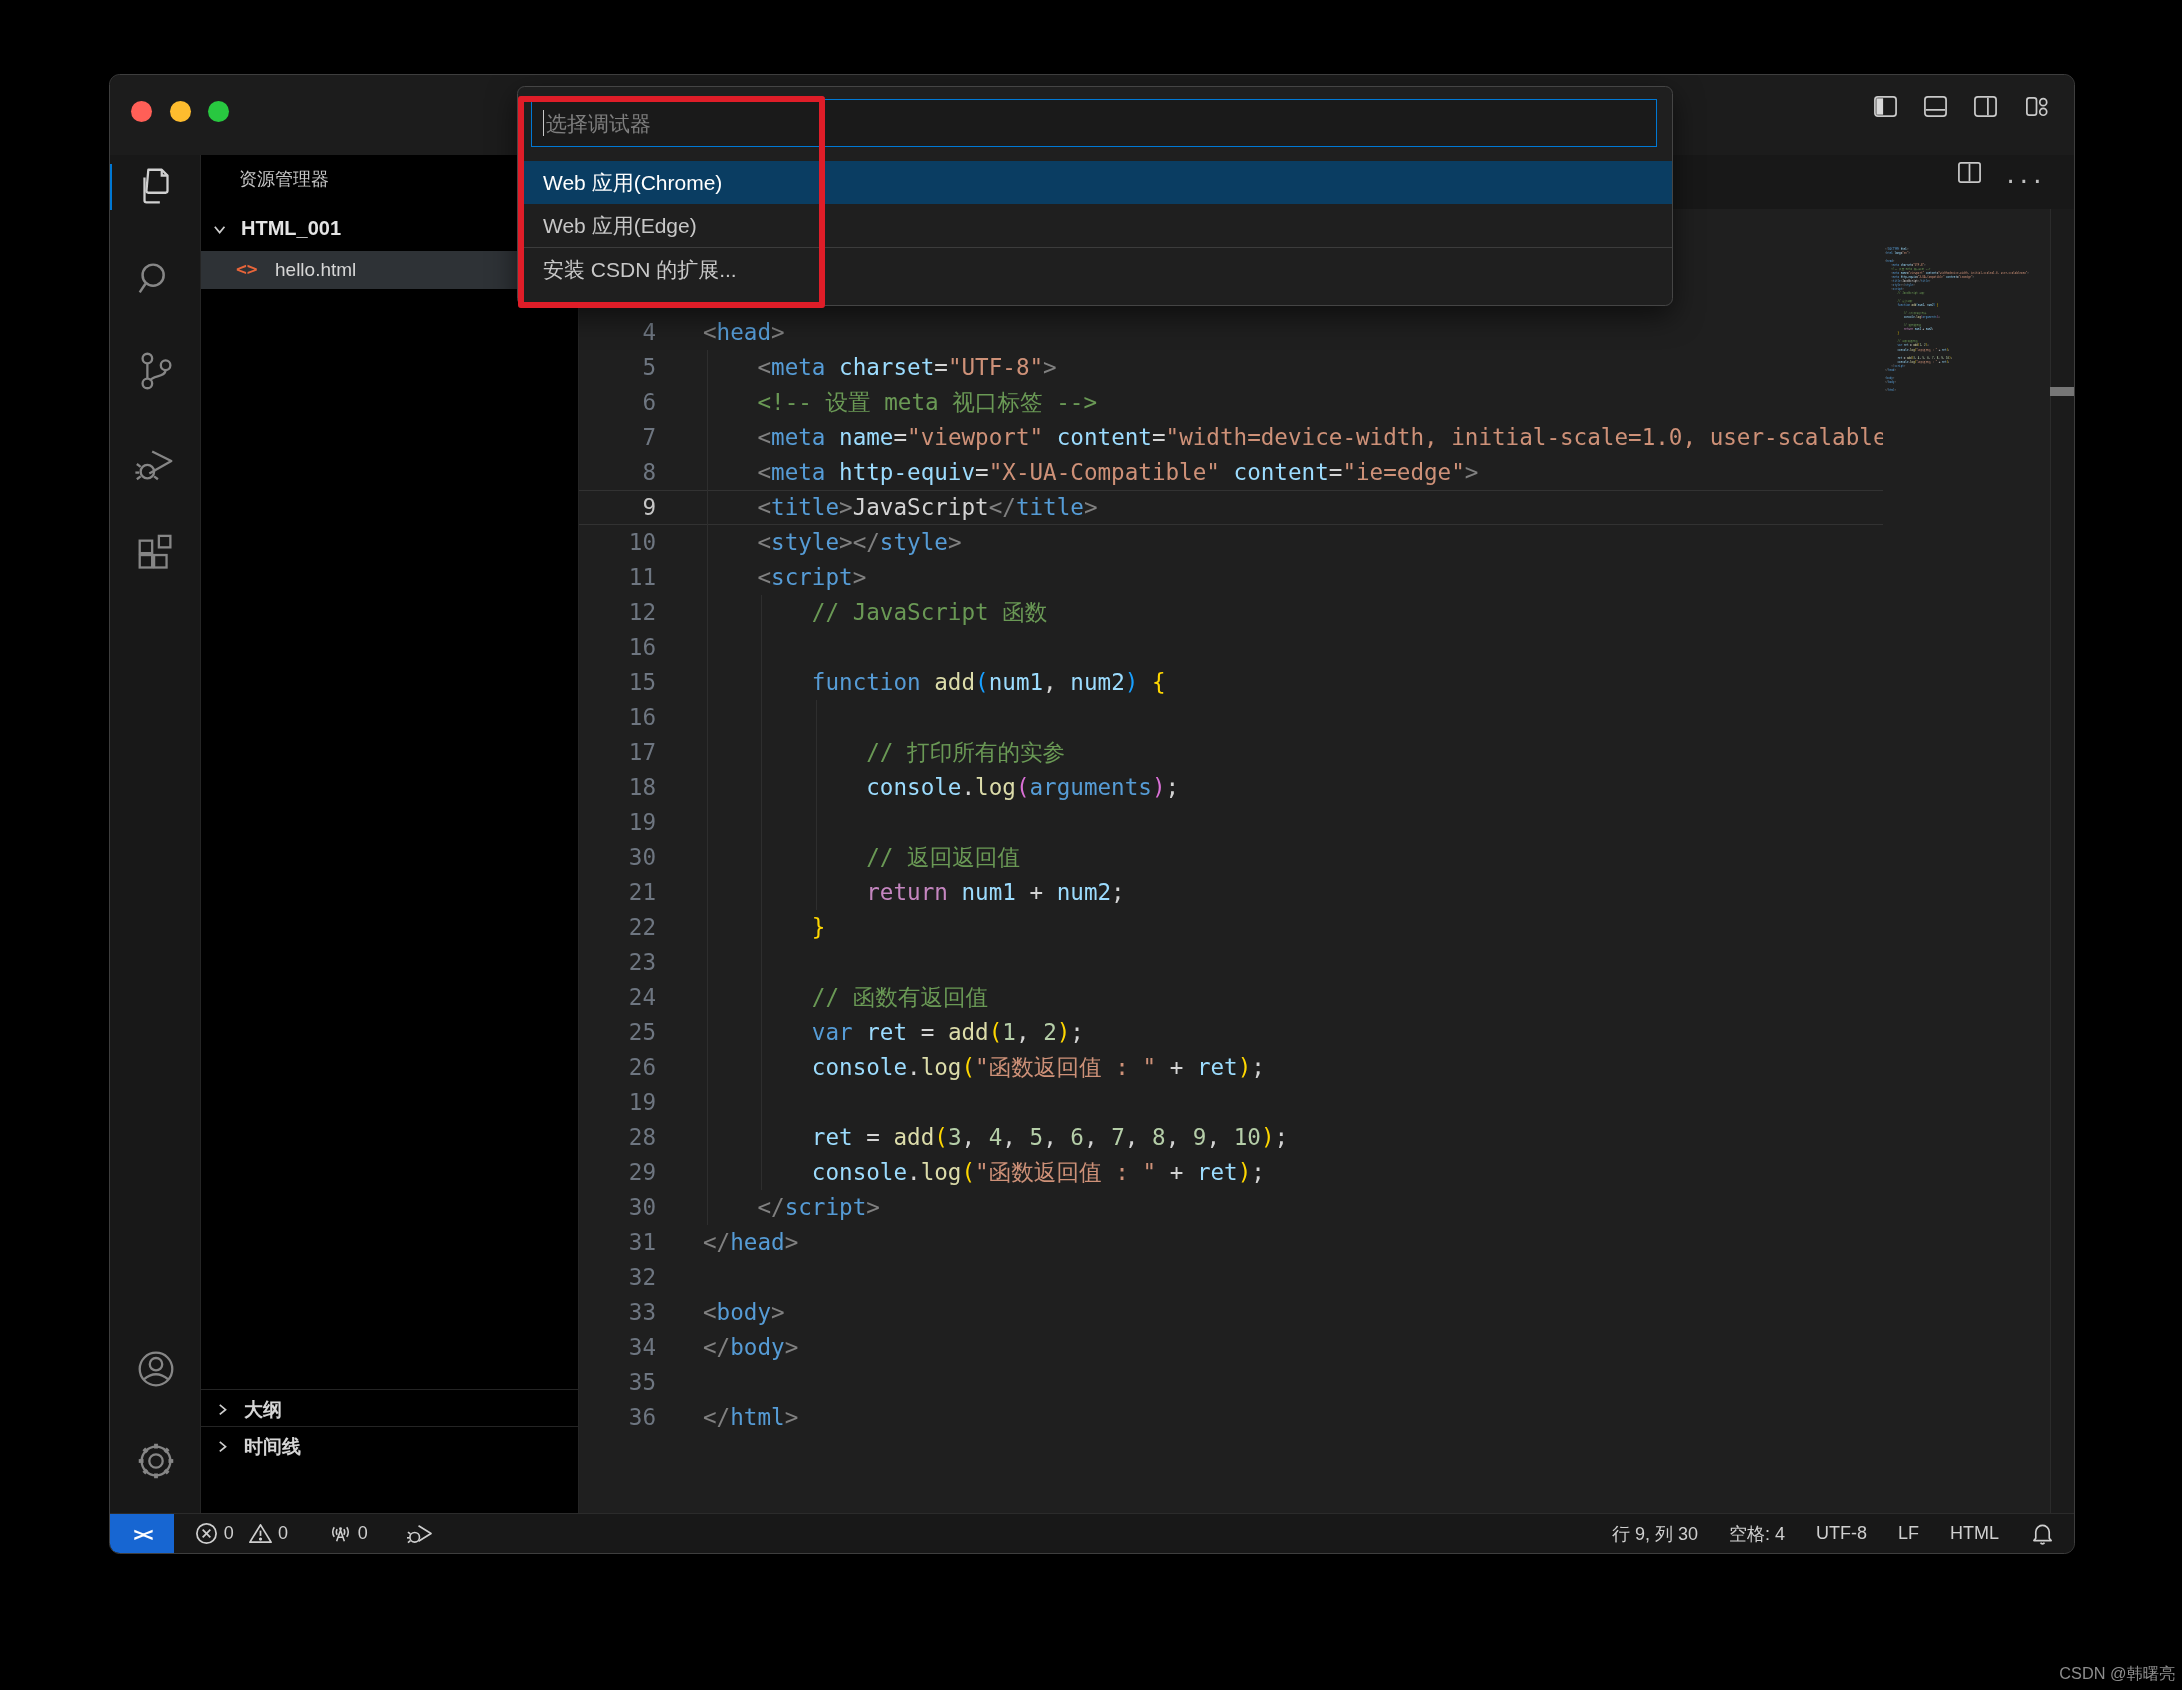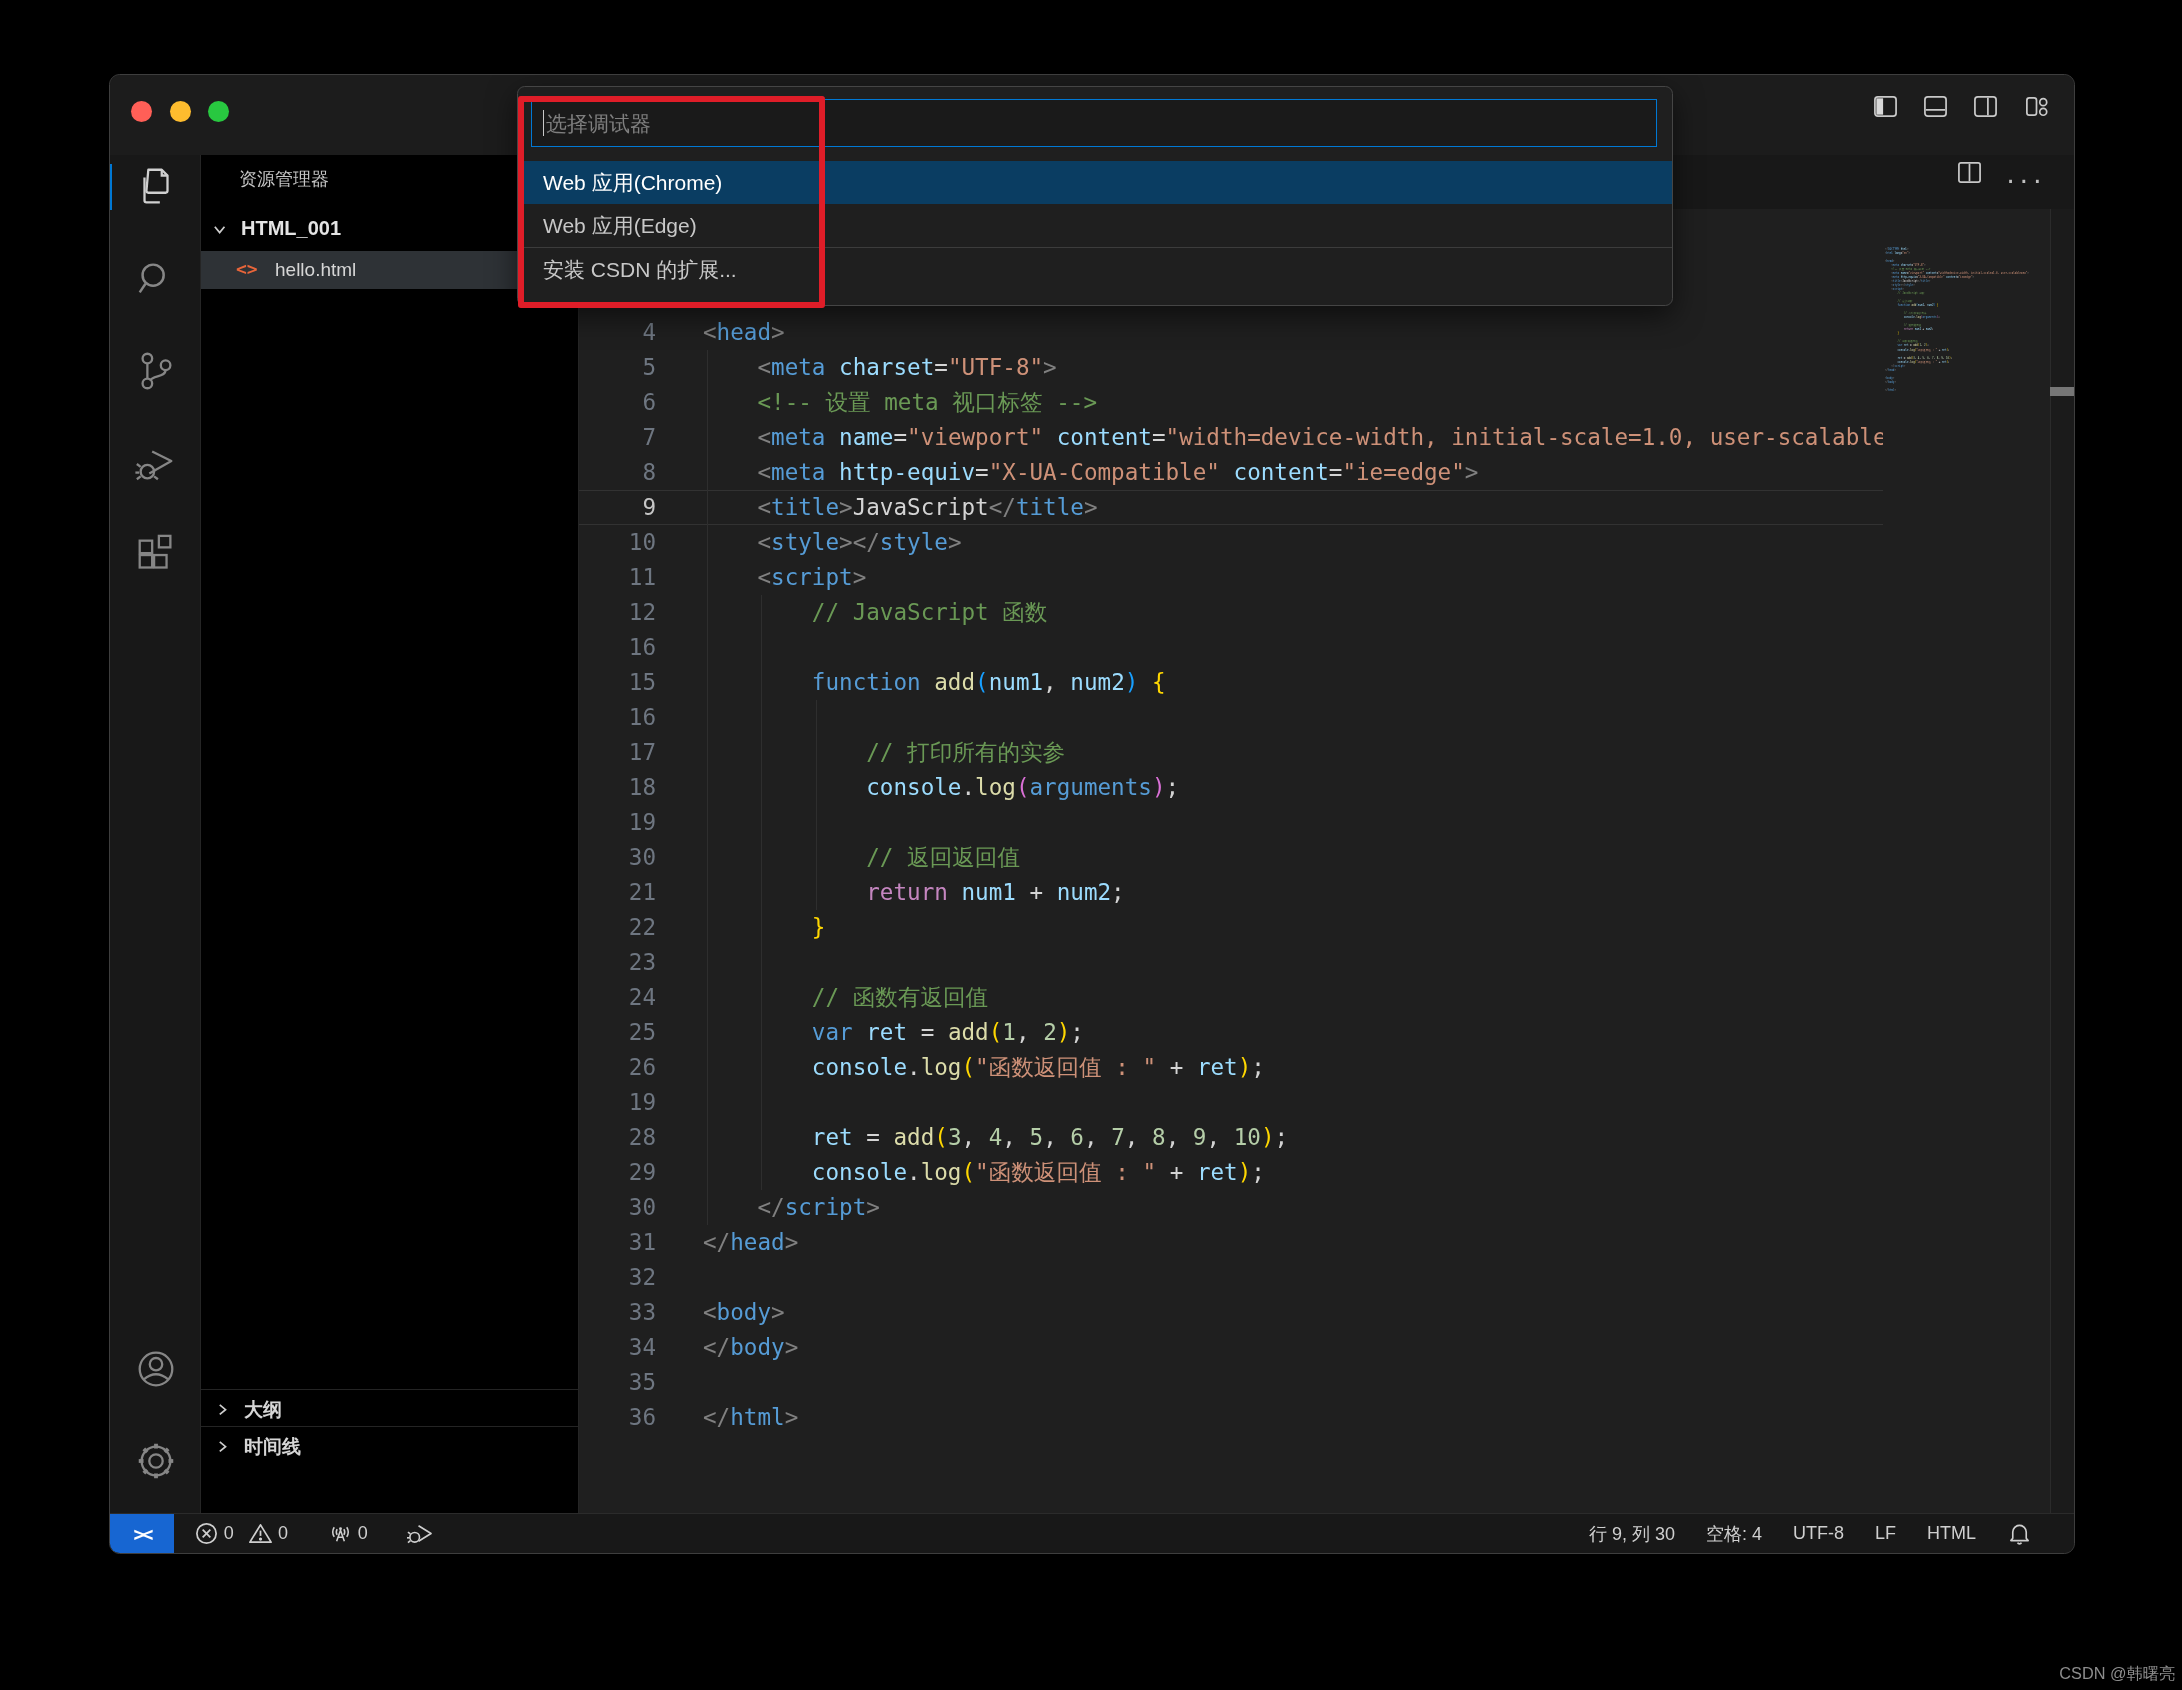--- a/index.html
+++ b/index.html
@@ -50,21 +50,21 @@
   .mm-inner{position:absolute;left:1.9px;top:38px;transform:scale(0.115);transform-origin:0 0;width:12489px;}
   .mml{height:35px;line-height:35px;white-space:pre;font-family:"DejaVu Sans Mono",monospace;font-size:22.6px;}
   .scroll-strip{position:absolute;left:1471px;top:0;bottom:0;width:26px;background:#1b1b1b;border-left:1px solid #2b2b2b;z-index:6;box-sizing:border-box;}
   .mm-thumb{position:absolute;left:1471px;top:178px;width:26px;height:8.6px;background:#767676;z-index:7;}
   
   .statusbar{position:absolute;left:0;bottom:0;width:100%;height:40px;background:#181818;border-top:1px solid #2b2b2b;box-sizing:border-box;
              display:flex;align-items:center;color:#cfcfcf;font-size:18px;}
   .remote{width:64px;height:100%;background:#1766d2;color:#fff;display:flex;align-items:center;justify-content:center;
           font-family:"DejaVu Sans Mono",monospace;font-weight:bold;font-size:19px;letter-spacing:-2.9px;}
   .sb-grp{display:flex;align-items:center;gap:4.8px;}
-  .sb-right{margin-left:auto;display:flex;align-items:center;gap:31px;padding-right:42px;}
+  .sb-right{margin-left:auto;display:flex;align-items:center;gap:31px;padding-right:19px;}
   .sic{width:25px;height:25px;}
   
   .quickpick{position:absolute;left:407px;top:10.6px;width:1156px;height:220px;background:#1f1f1f;border:1px solid #454545;
              border-radius:7.7px;box-shadow:0 9.6px 29px rgba(0,0,0,.55);z-index:40;box-sizing:border-box;}
   .qp-inputwrap{position:absolute;left:13.4px;right:15.4px;top:12.5px;height:48px;border:1.9px solid #0078d4;background:#1a1a1a;box-sizing:border-box;}
   .qp-inputwrap input{position:absolute;left:11.5px;top:0;width:95%;height:100%;background:transparent;border:none;outline:none;
              color:#d0d0d0;font-size:21px;font-family:"Liberation Sans",sans-serif;}
   .qp-inputwrap input::placeholder{color:#7f7f7f;opacity:1;}
   .qp-caret{position:absolute;left:10.6px;top:9.6px;width:1.4px;height:26px;background:#c8c8c8;}
   .qp-list{position:absolute;left:0;right:0;top:74px;}

